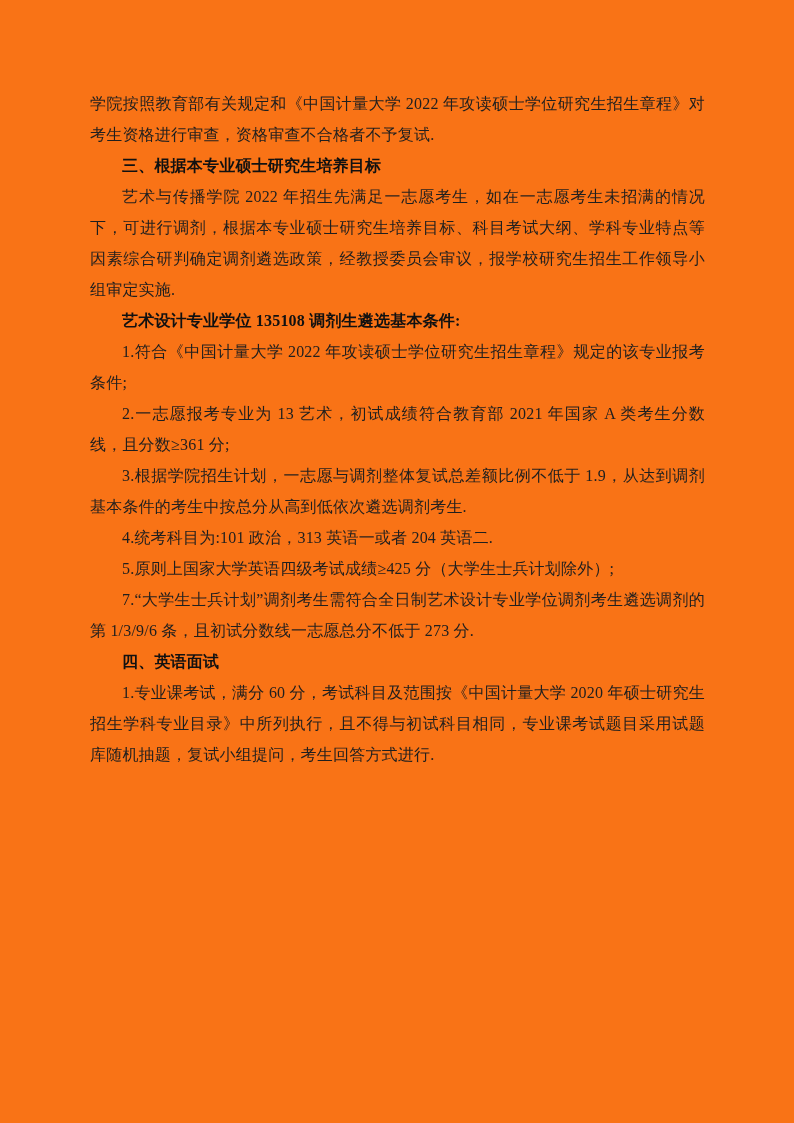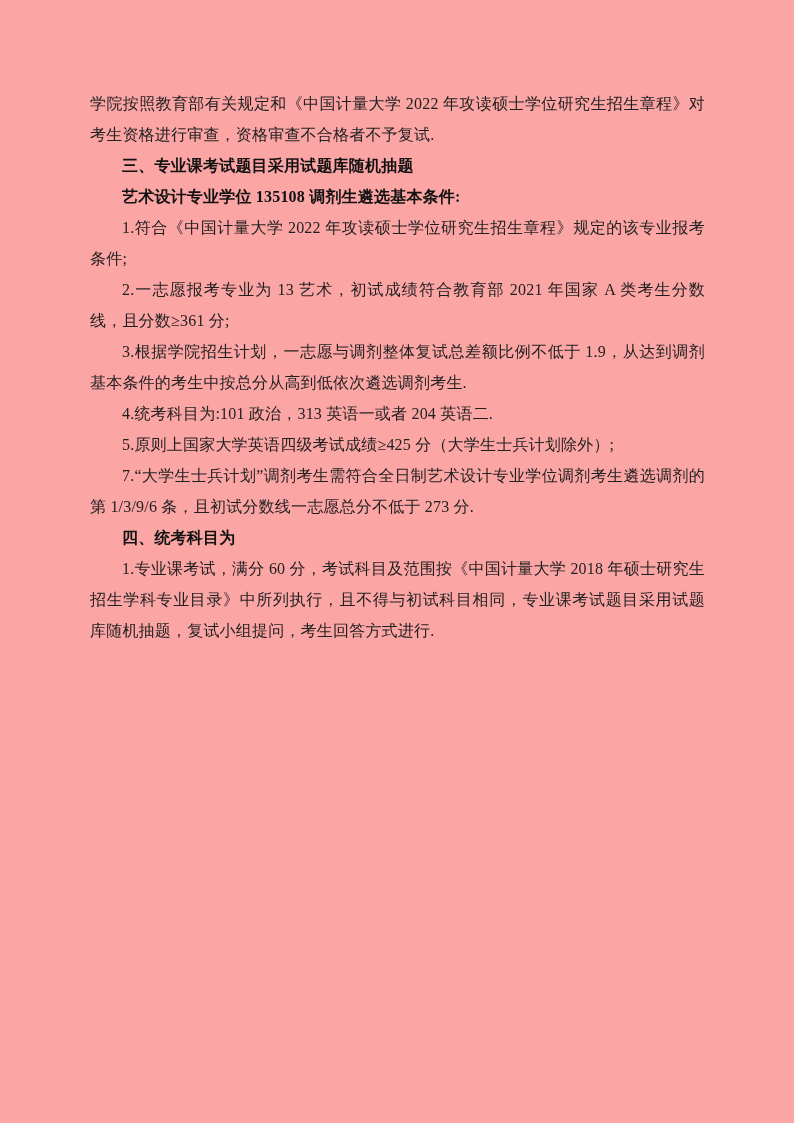--- a/index.html
+++ b/index.html
@@ -12,21 +12,21 @@
     height: 1123px;
     overflow: hidden;
     font-family: "Liberation Serif", "DejaVu Serif", serif;
     color: #1f1f1f;
   }
   .page {
     box-sizing: border-box;
     width: 794px;
     height: 1123px;
     padding: 88px 89px 40px 90px;
-    background: #fca5a5;
+    background: #f97316;
   }
   .doc p {
     margin: 0;
     font-size: 16px;
     line-height: 31px;
     text-align: justify;
     letter-spacing: 0.2px;
     word-break: break-all;
   }
   .doc p.indent {
@@ -36,24 +36,25 @@
     font-weight: bold;
     color: #111111;
   }
 </style>
 </head>
 <body>
 
 <div class="page">
   <div class="doc">
     <p class="body">学院按照教育部有关规定和《中国计量大学 2022 年攻读硕士学位研究生招生章程》对考生资格进行审查，资格审查不合格者不予复试.</p>
-    <p class="heading indent">三、专业课考试题目采用试题库随机抽题</p>
+    <p class="heading indent">三、根据本专业硕士研究生培养目标</p>
+    <p class="body indent">艺术与传播学院 2022 年招生先满足一志愿考生，如在一志愿考生未招满的情况下，可进行调剂，根据本专业硕士研究生培养目标、科目考试大纲、学科专业特点等因素综合研判确定调剂遴选政策，经教授委员会审议，报学校研究生招生工作领导小组审定实施.</p>
     <p class="heading indent">艺术设计专业学位 135108 调剂生遴选基本条件:</p>
     <p class="body indent">1.符合《中国计量大学 2022 年攻读硕士学位研究生招生章程》规定的该专业报考条件;</p>
     <p class="body indent">2.一志愿报考专业为 13 艺术，初试成绩符合教育部 2021 年国家 A 类考生分数线，且分数≥361 分;</p>
     <p class="body indent">3.根据学院招生计划，一志愿与调剂整体复试总差额比例不低于 1.9，从达到调剂基本条件的考生中按总分从高到低依次遴选调剂考生.</p>
     <p class="body indent">4.统考科目为:101 政治，313 英语一或者 204 英语二.</p>
     <p class="body indent">5.原则上国家大学英语四级考试成绩≥425 分（大学生士兵计划除外）;</p>
     <p class="body indent">7.“大学生士兵计划”调剂考生需符合全日制艺术设计专业学位调剂考生遴选调剂的第 1/3/9/6 条，且初试分数线一志愿总分不低于 273 分.</p>
-    <p class="heading indent">四、统考科目为</p>
-    <p class="body indent">1.专业课考试，满分 60 分，考试科目及范围按《中国计量大学 2018 年硕士研究生招生学科专业目录》中所列执行，且不得与初试科目相同，专业课考试题目采用试题库随机抽题，复试小组提问，考生回答方式进行.</p>
+    <p class="heading indent">四、英语面试</p>
+    <p class="body indent">1.专业课考试，满分 60 分，考试科目及范围按《中国计量大学 2020 年硕士研究生招生学科专业目录》中所列执行，且不得与初试科目相同，专业课考试题目采用试题库随机抽题，复试小组提问，考生回答方式进行.</p>
   </div>
 </div>
 
 </body></html>

